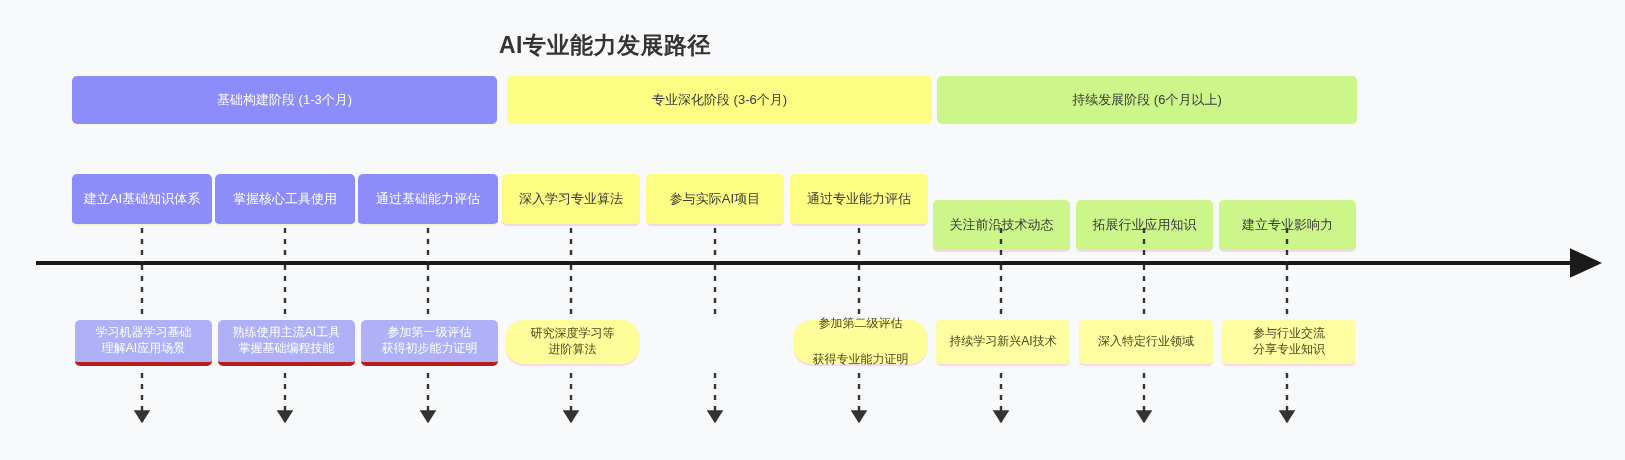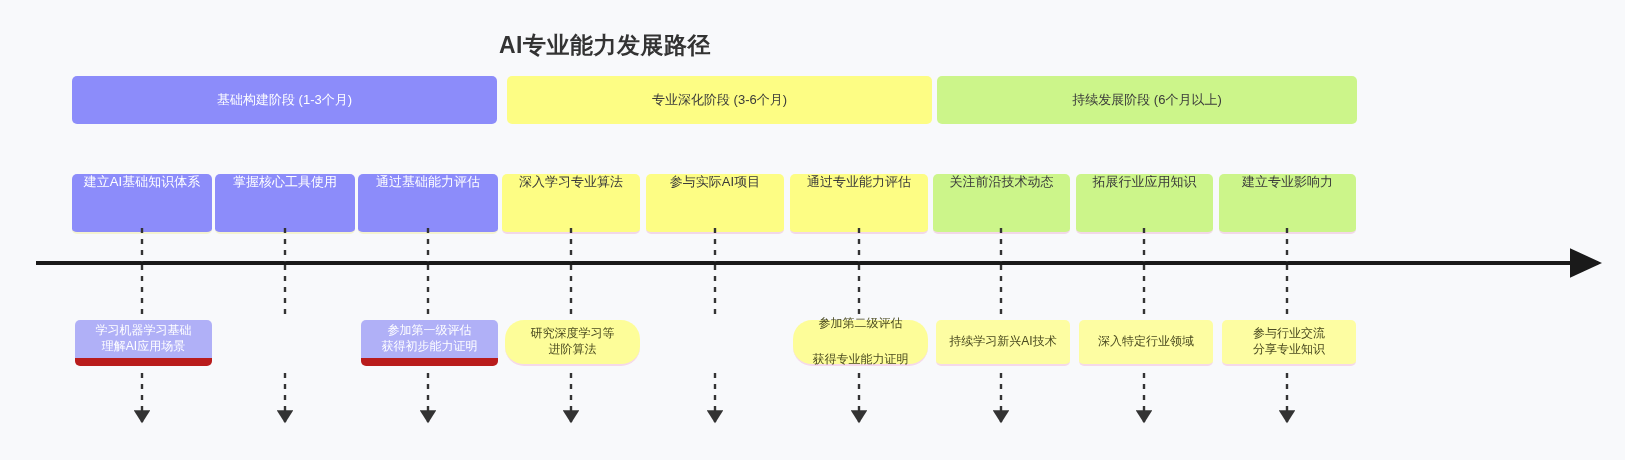--- a/index.html
+++ b/index.html
@@ -40,49 +40,50 @@
     color: #3a3a3a;
   }
   .phase.p0 { left: 72px;  width: 425px; background: #8c8cfa; color: #ffffff; }
   .phase.p1 { left: 507px; width: 425px; background: #fdfd84; color: #3a3a3a; }
   .phase.p2 { left: 937px; width: 420px; background: #ccf58a; color: #3a3a3a; }
 
   
   .mbox {
     position: absolute;
     top: 174px;
-    height: 60px;
+    height: 52px;
     border-radius: 5px;
     display: flex;
+    align-items: center;
     justify-content: center;
     font-size: 13px;
     text-align: center;
     line-height: 1.25;
     padding: 0 6px;
   }
   .mbox.purple { background: #8c8cfa; color: #ffffff; border-bottom: 2px solid #f4f3d0; }
   .mbox.yellow { background: #fdfd84; color: #3a3a3a; border-bottom: 2px solid #f2d8e8; }
-  .mbox.green  { background: #ccf58a; color: #3a3a3a; border-bottom: 2px solid #f2d8e8; }
+  .mbox.green  { background: #ccf58a; color: #3a3a3a; border-bottom: 2px solid #f2d8e8; margin-top: 26px; }
 
   
   .dbox {
     position: absolute;
     top: 320px;
     height: 46px;
     border-radius: 5px;
     display: flex;
     flex-direction: column;
     align-items: center;
     justify-content: center;
     font-size: 12px;
     text-align: center;
     line-height: 1.3;
     padding: 0 5px;
   }
-  .dbox.purple { background: #b0b0f7; color: #ffffff; border-bottom: 8px solid #b91c1c; }
+  .dbox.purple { background: #b0b0f7; color: #ffffff; border-bottom: 4px solid #b91c1c; }
   .dbox.yellow { background: #fdfd99; color: #4a4a20; border-bottom: 2px solid #f5d9e9; border-radius: 19px; }
   .dbox.cream  { background: #fdfda2; color: #4a4a20; border-bottom: 2px solid #f5d9e9; }
   .dbox span { display: block; white-space: nowrap; }
 
   
   #axis-svg {
     position: absolute;
     left: 0; top: 0;
     width: 1625px; height: 460px;
     pointer-events: none;
@@ -129,20 +130,24 @@
   <div class="mbox green" style="left:1076px; width:137px;">
     <span>拓展行业应用知识</span>
   </div>
   <div class="mbox green" style="left:1219px; width:137px;">
     <span>建立专业影响力</span>
   </div>
 
   <div class="dbox purple" style="left:75px;  width:137px;">
     <span>学习机器学习基础</span>
     <span>理解AI应用场景</span>
+  </div>
+  <div class="dbox purple" style="left:218px; width:137px;">
+    <span>熟练使用主流AI工具</span>
+    <span>掌握基础编程技能</span>
   </div>
   <div class="dbox purple" style="left:361px; width:137px;">
     <span>参加第一级评估</span>
     <span>获得初步能力证明</span>
   </div>
   <div class="dbox yellow" style="left:505px; width:135px;">
     <span>研究深度学习等</span>
     <span>进阶算法</span>
   </div>
   <div class="dbox yellow" style="left:793px; width:135px;gap:20px;">

